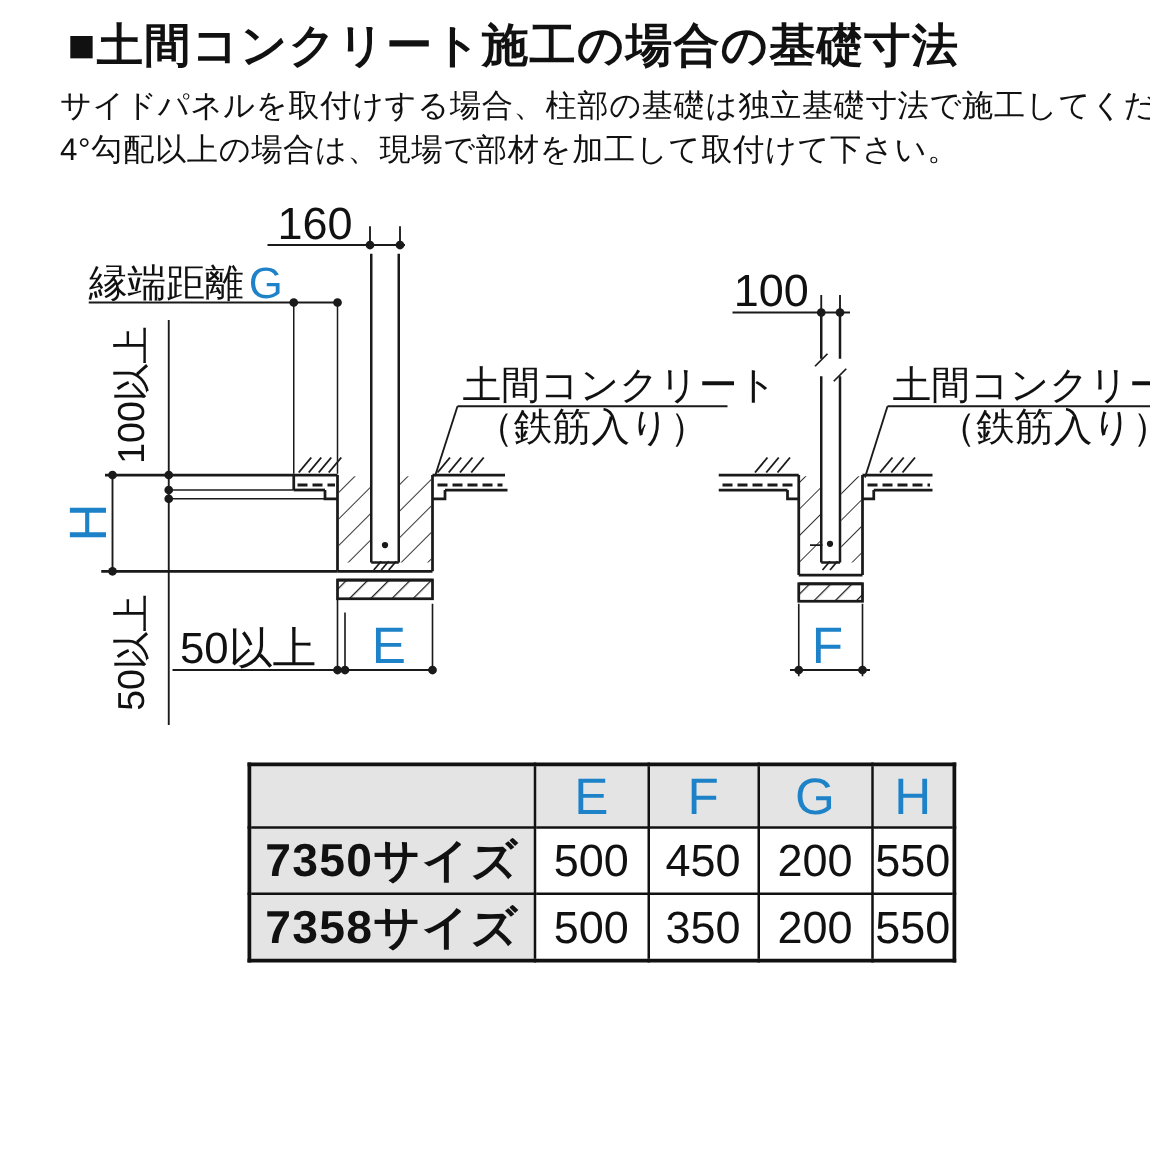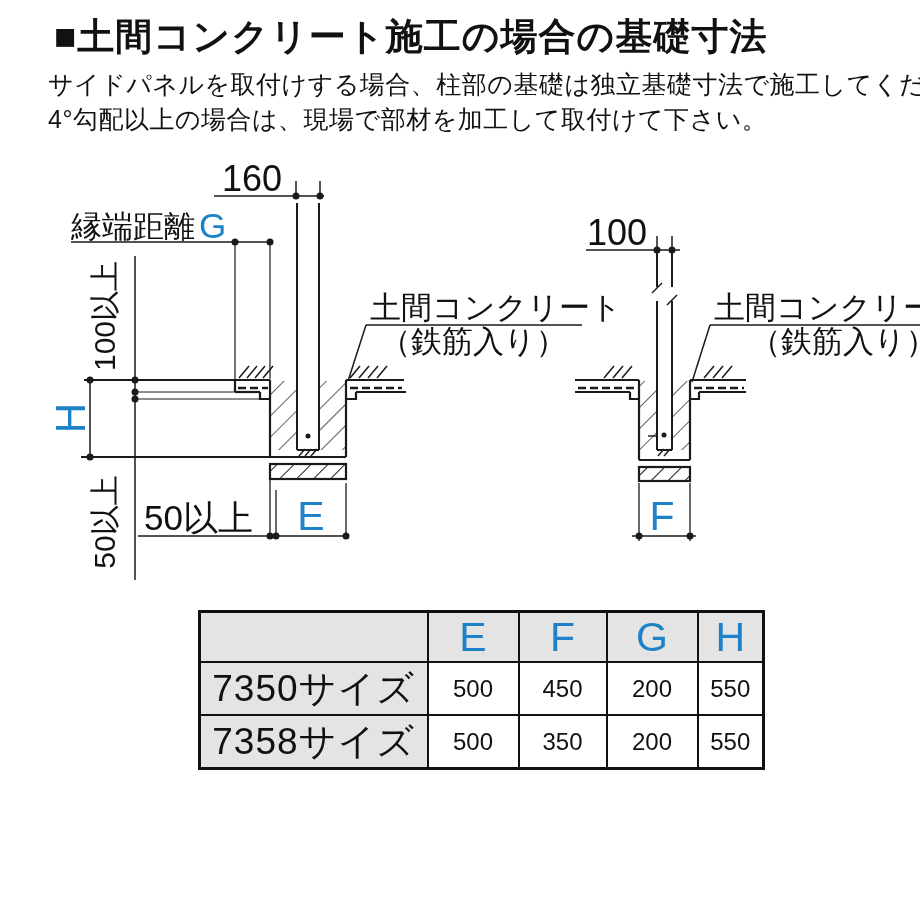--- a/index.html
+++ b/index.html
@@ -15,22 +15,22 @@
   svg .blue{fill:var(--accent-blue,#1E82C8);}
   svg .dimtxt{font-family:"Liberation Sans","DejaVu Sans",sans-serif;}
 
   .size-table{position:absolute;left:170px;top:610px;border-collapse:collapse;
               table-layout:fixed;}
   .size-table td{border:2.5px solid #111;text-align:center;vertical-align:middle;
                  padding:0;overflow:hidden;}
   .size-table{border:3px solid #111;}
   .size-table td.gray{background:var(--table-header-bg,#E4E4E4);}
   .size-table td.hletter{color:var(--accent-blue,#1E82C8);font-size:41px;height:48px;}
-  .size-table td.rowlabel{font-size:37px;height:51px;letter-spacing:1px;}
-  .size-table td.val{font-size:24px;background:#fff;}
+  .size-table td.rowlabel{font-size:37px;height:51px;letter-spacing:1px;font-weight:bold;}
+  .size-table td.val{font-size:36px;background:#fff;}
 </style>
 </head>
 <body>
 
 <div class="page">
 
   <div class="title">■土間コンクリート施工の場合の基礎寸法</div>
   <div class="desc l1">サイドパネルを取付けする場合、柱部の基礎は独立基礎寸法で施工してください。</div>
   <div class="desc l2">4°勾配以上の場合は、現場で部材を加工して取付けて下さい。</div>
 

